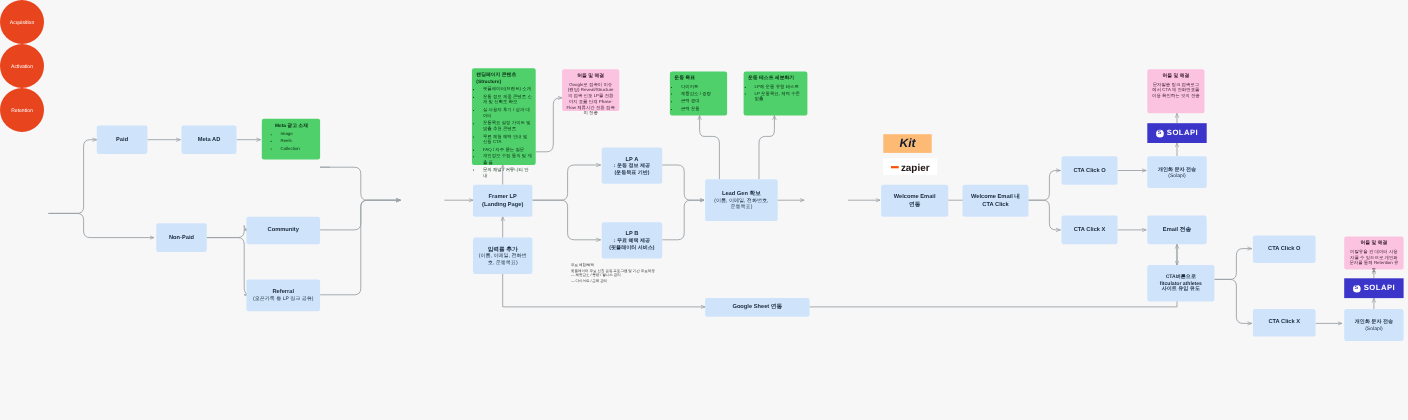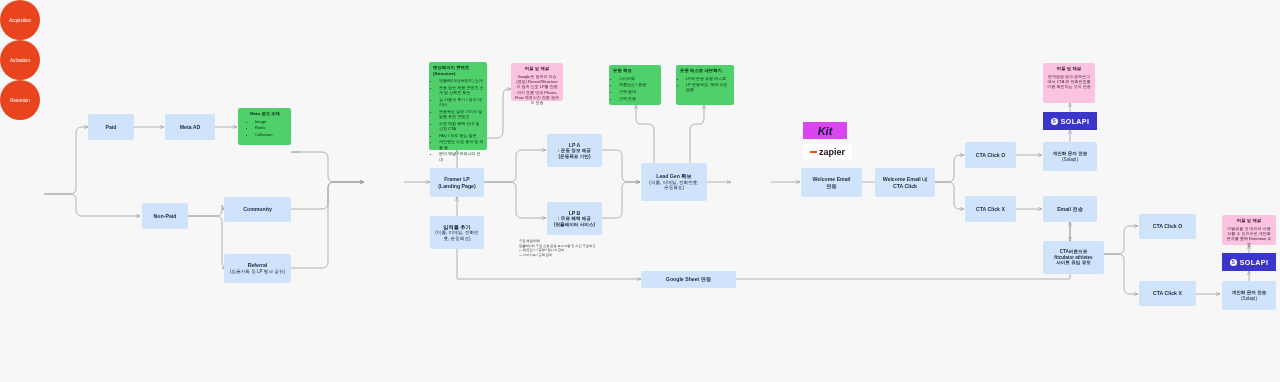--- a/index.html
+++ b/index.html
@@ -33,21 +33,21 @@
   .glist li{font-size:4px;margin-bottom:1.6px;line-height:1.3;}
 
   
   .pnote{padding:3px 4px;justify-content:flex-start;}
   .pnote .hd{font-weight:bold;font-size:4.4px;margin-bottom:2px;}
   .pnote .bd{font-size:4px;line-height:1.35;}
 
   
   .logo{position:absolute;box-sizing:border-box;display:flex;align-items:center;
         justify-content:center;background:#fff;}
-  .kit{background:#d946ef;color:#0c1b33;font-weight:bold;font-style:italic;}
+  .kit{background:#fdba74;color:#0c1b33;font-weight:bold;font-style:italic;}
   .zap{background:#fff;color:#201515;font-weight:bold;}
   .solapi{background:#3b35c9;color:#fff;font-weight:bold;letter-spacing:.4px;}
   .solapi .mark{width:7px;height:7px;border-radius:50%;background:#fff;
       color:#3b35c9;font-size:5px;display:flex;align-items:center;justify-content:center;
       margin-right:3px;font-weight:bold;}
   .zapmark{width:7px;height:2px;background:#ff4f00;margin-right:2px;}
 
   .freenote{position:absolute;color:#2b2b2b;font-size:3.2px;line-height:1.45;
             text-align:left;white-space:pre-line;}
 </style>

